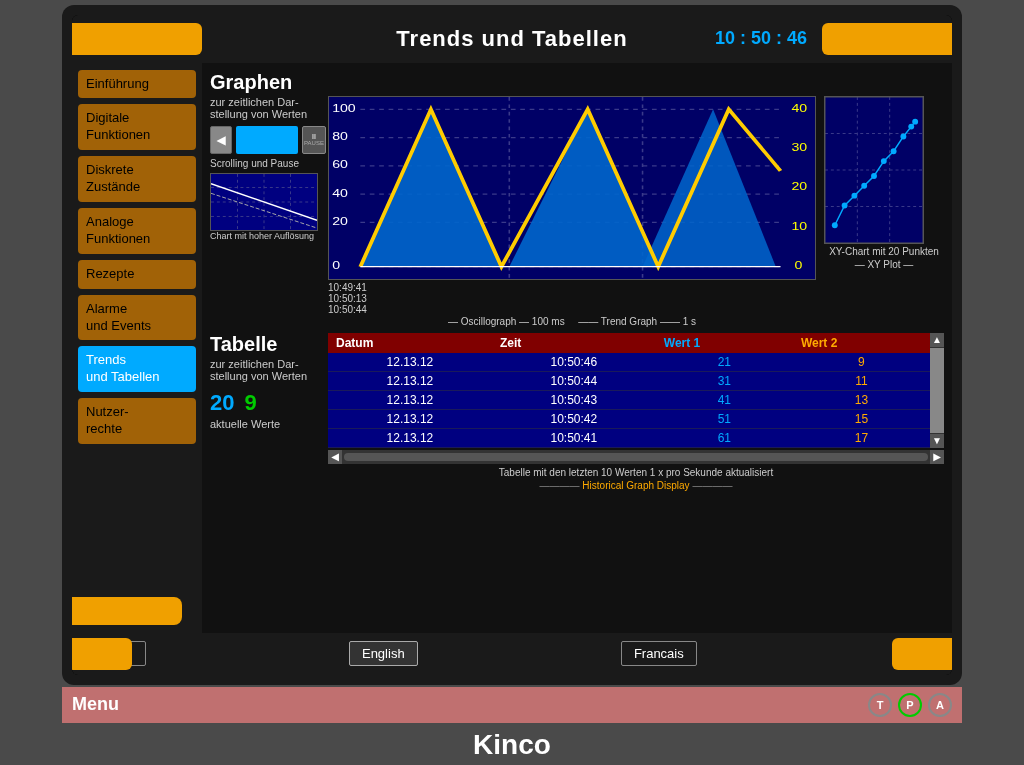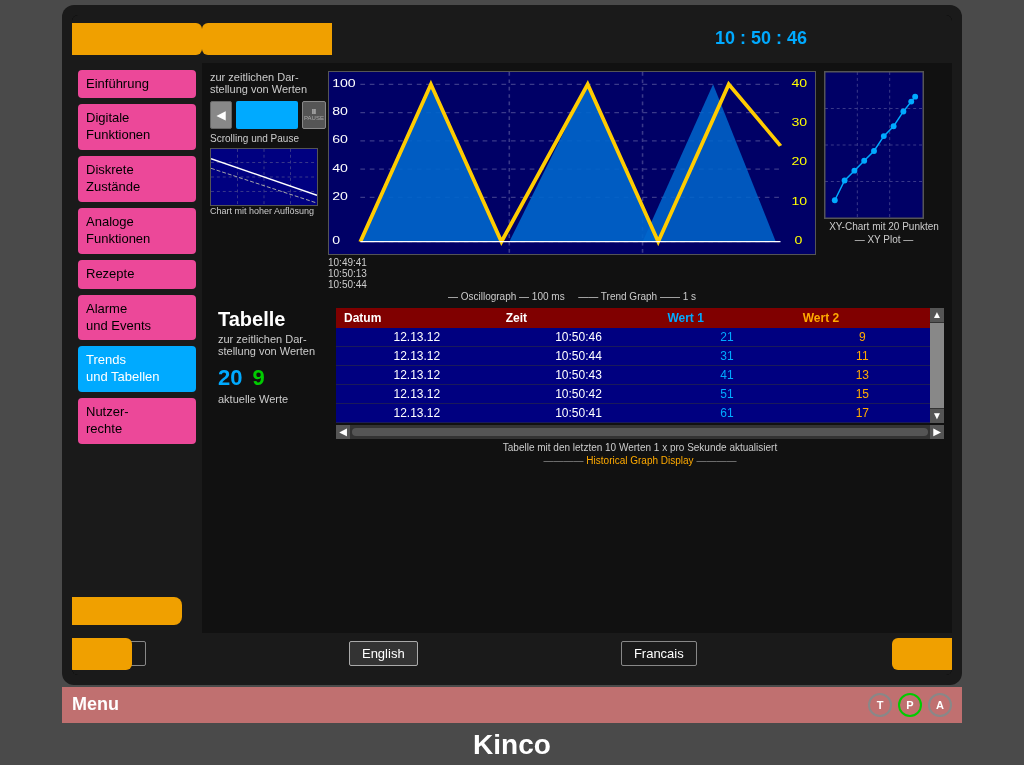--- a/index.html
+++ b/index.html
@@ -84,21 +84,21 @@
     .sidebar {
       width: 130px;
       background: #1a1a1a;
       display: flex;
       flex-direction: column;
       padding-top: 4px;
       flex-shrink: 0;
       padding-bottom: 4px;
     }
     .sidebar-item {
-      background: #ec4899;
+      background: #a16207;
       margin: 3px 6px;
       padding: 6px 8px;
       border-radius: 4px;
       color: #000;
       font-size: 13px;
       cursor: pointer;
       line-height: 1.3;
     }
     .sidebar-item.active {
       background: #00aaff;
@@ -238,21 +238,20 @@
     }
     
     .tabelle-row {
       display: flex;
       gap: 8px;
       margin-top: 6px;
     }
     .tabelle-left {
       width: 110px;
       flex-shrink: 0;
-      margin-left: 8px;
     }
     .tabelle-right {
       flex: 1;
       min-width: 0;
     }
     .tabelle-values {
       display: flex;
       gap: 10px;
       margin-top: 8px;
       font-size: 22px;
@@ -454,20 +453,21 @@
   </style>
 </head>
 <body>
 
 <div class="device-frame">
   <div class="green-dot"></div>
   <div class="screen">
 
     <div class="header">
       <div class="header-bar-left"></div>
+      <div class="header-title">Trends und Tabellen</div>
       <div class="header-time">10 : 50 : 46</div>
       <div class="header-bar-right"></div>
     </div>
 
     <div class="main-area">
 
       <div class="sidebar">
         <div class="sidebar-item">Einführung</div>
         <div class="sidebar-item">Digitale<br>Funktionen</div>
         <div class="sidebar-item">Diskrete<br>Zustände</div>
@@ -475,20 +475,21 @@
         <div class="sidebar-item">Rezepte</div>
         <div class="sidebar-item">Alarme<br>und Events</div>
         <div class="sidebar-item active">Trends<br>und Tabellen</div>
         <div class="sidebar-item">Nutzer-<br>rechte</div>
         <div class="sidebar-bottom-bar"></div>
       </div>
 
       <div class="content">
 
         <div>
+          <div class="section-title">Graphen</div>
           <div class="graphen-row">
 
             <div class="graph-controls">
               <div class="section-subtitle">zur zeitlichen Dar-<br>stellung von Werten</div>
               <div class="scroll-bar-container">
                 <div class="scroll-btn">◀</div>
                 <div class="scroll-track"></div>
                 <div class="pause-btn">
                   <div style="font-size:7px;color:white;">II</div>
                   <div style="font-size:6px;color:#aaa;">PAUSE</div>

